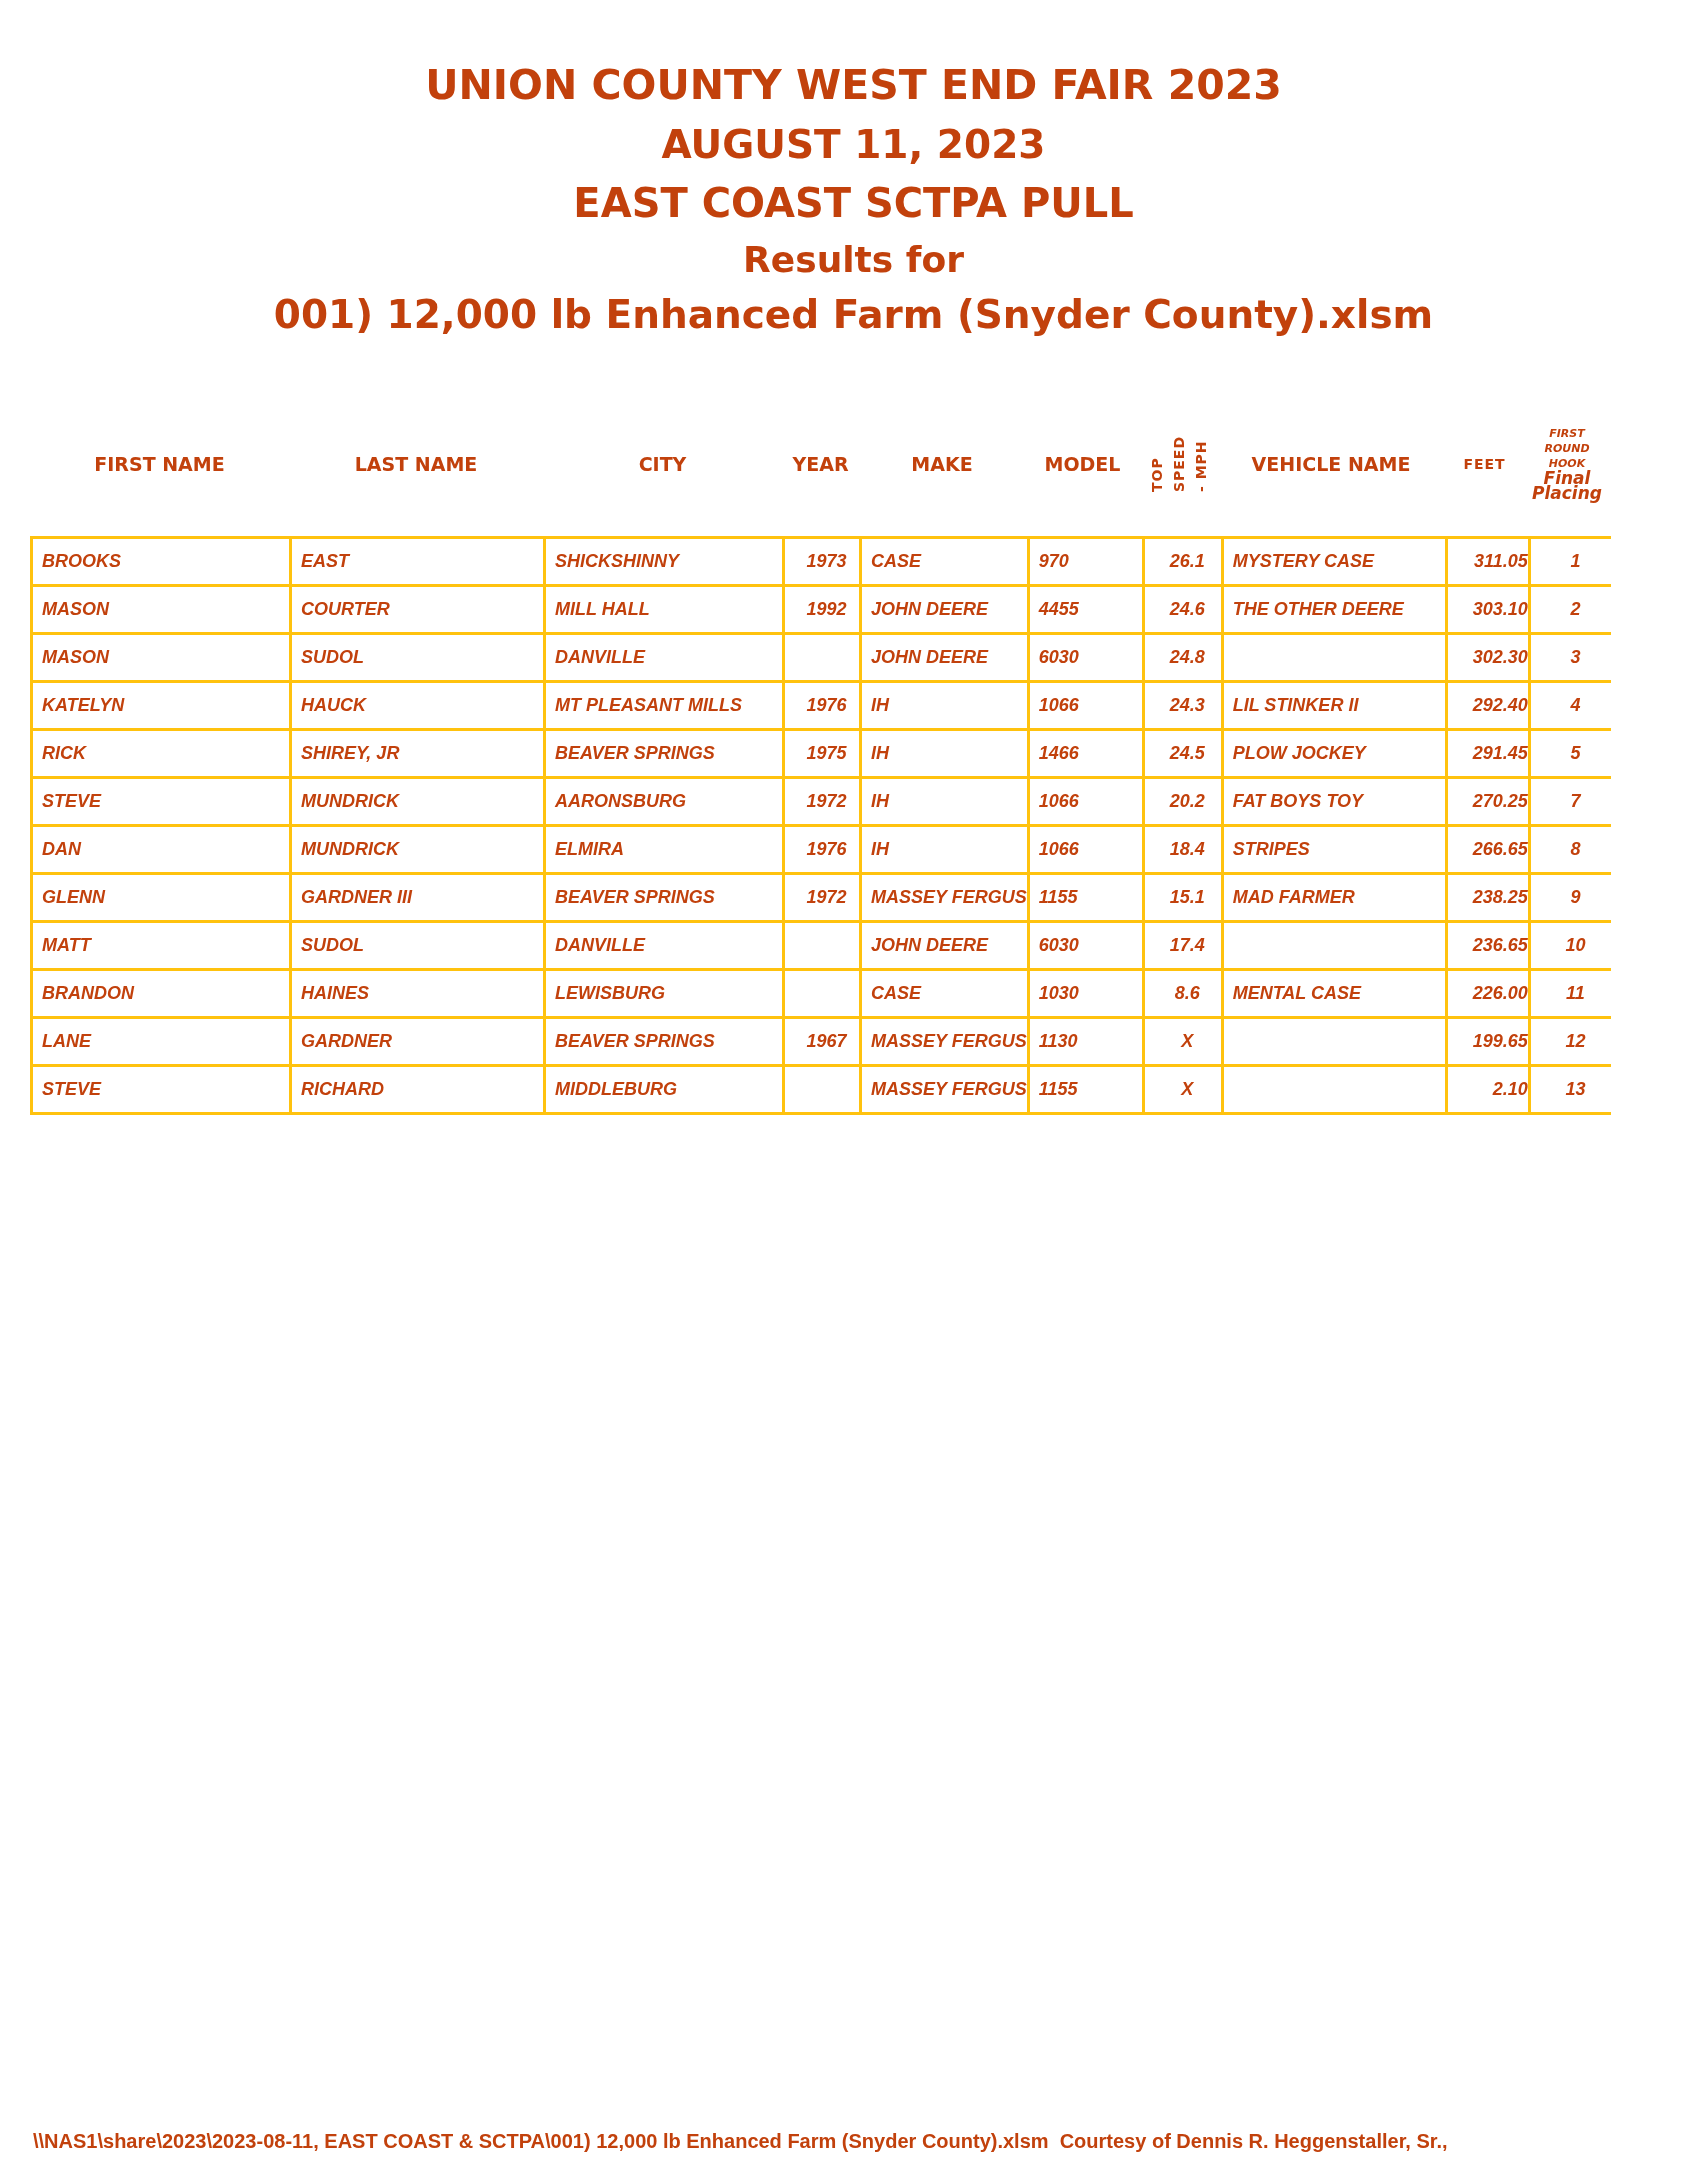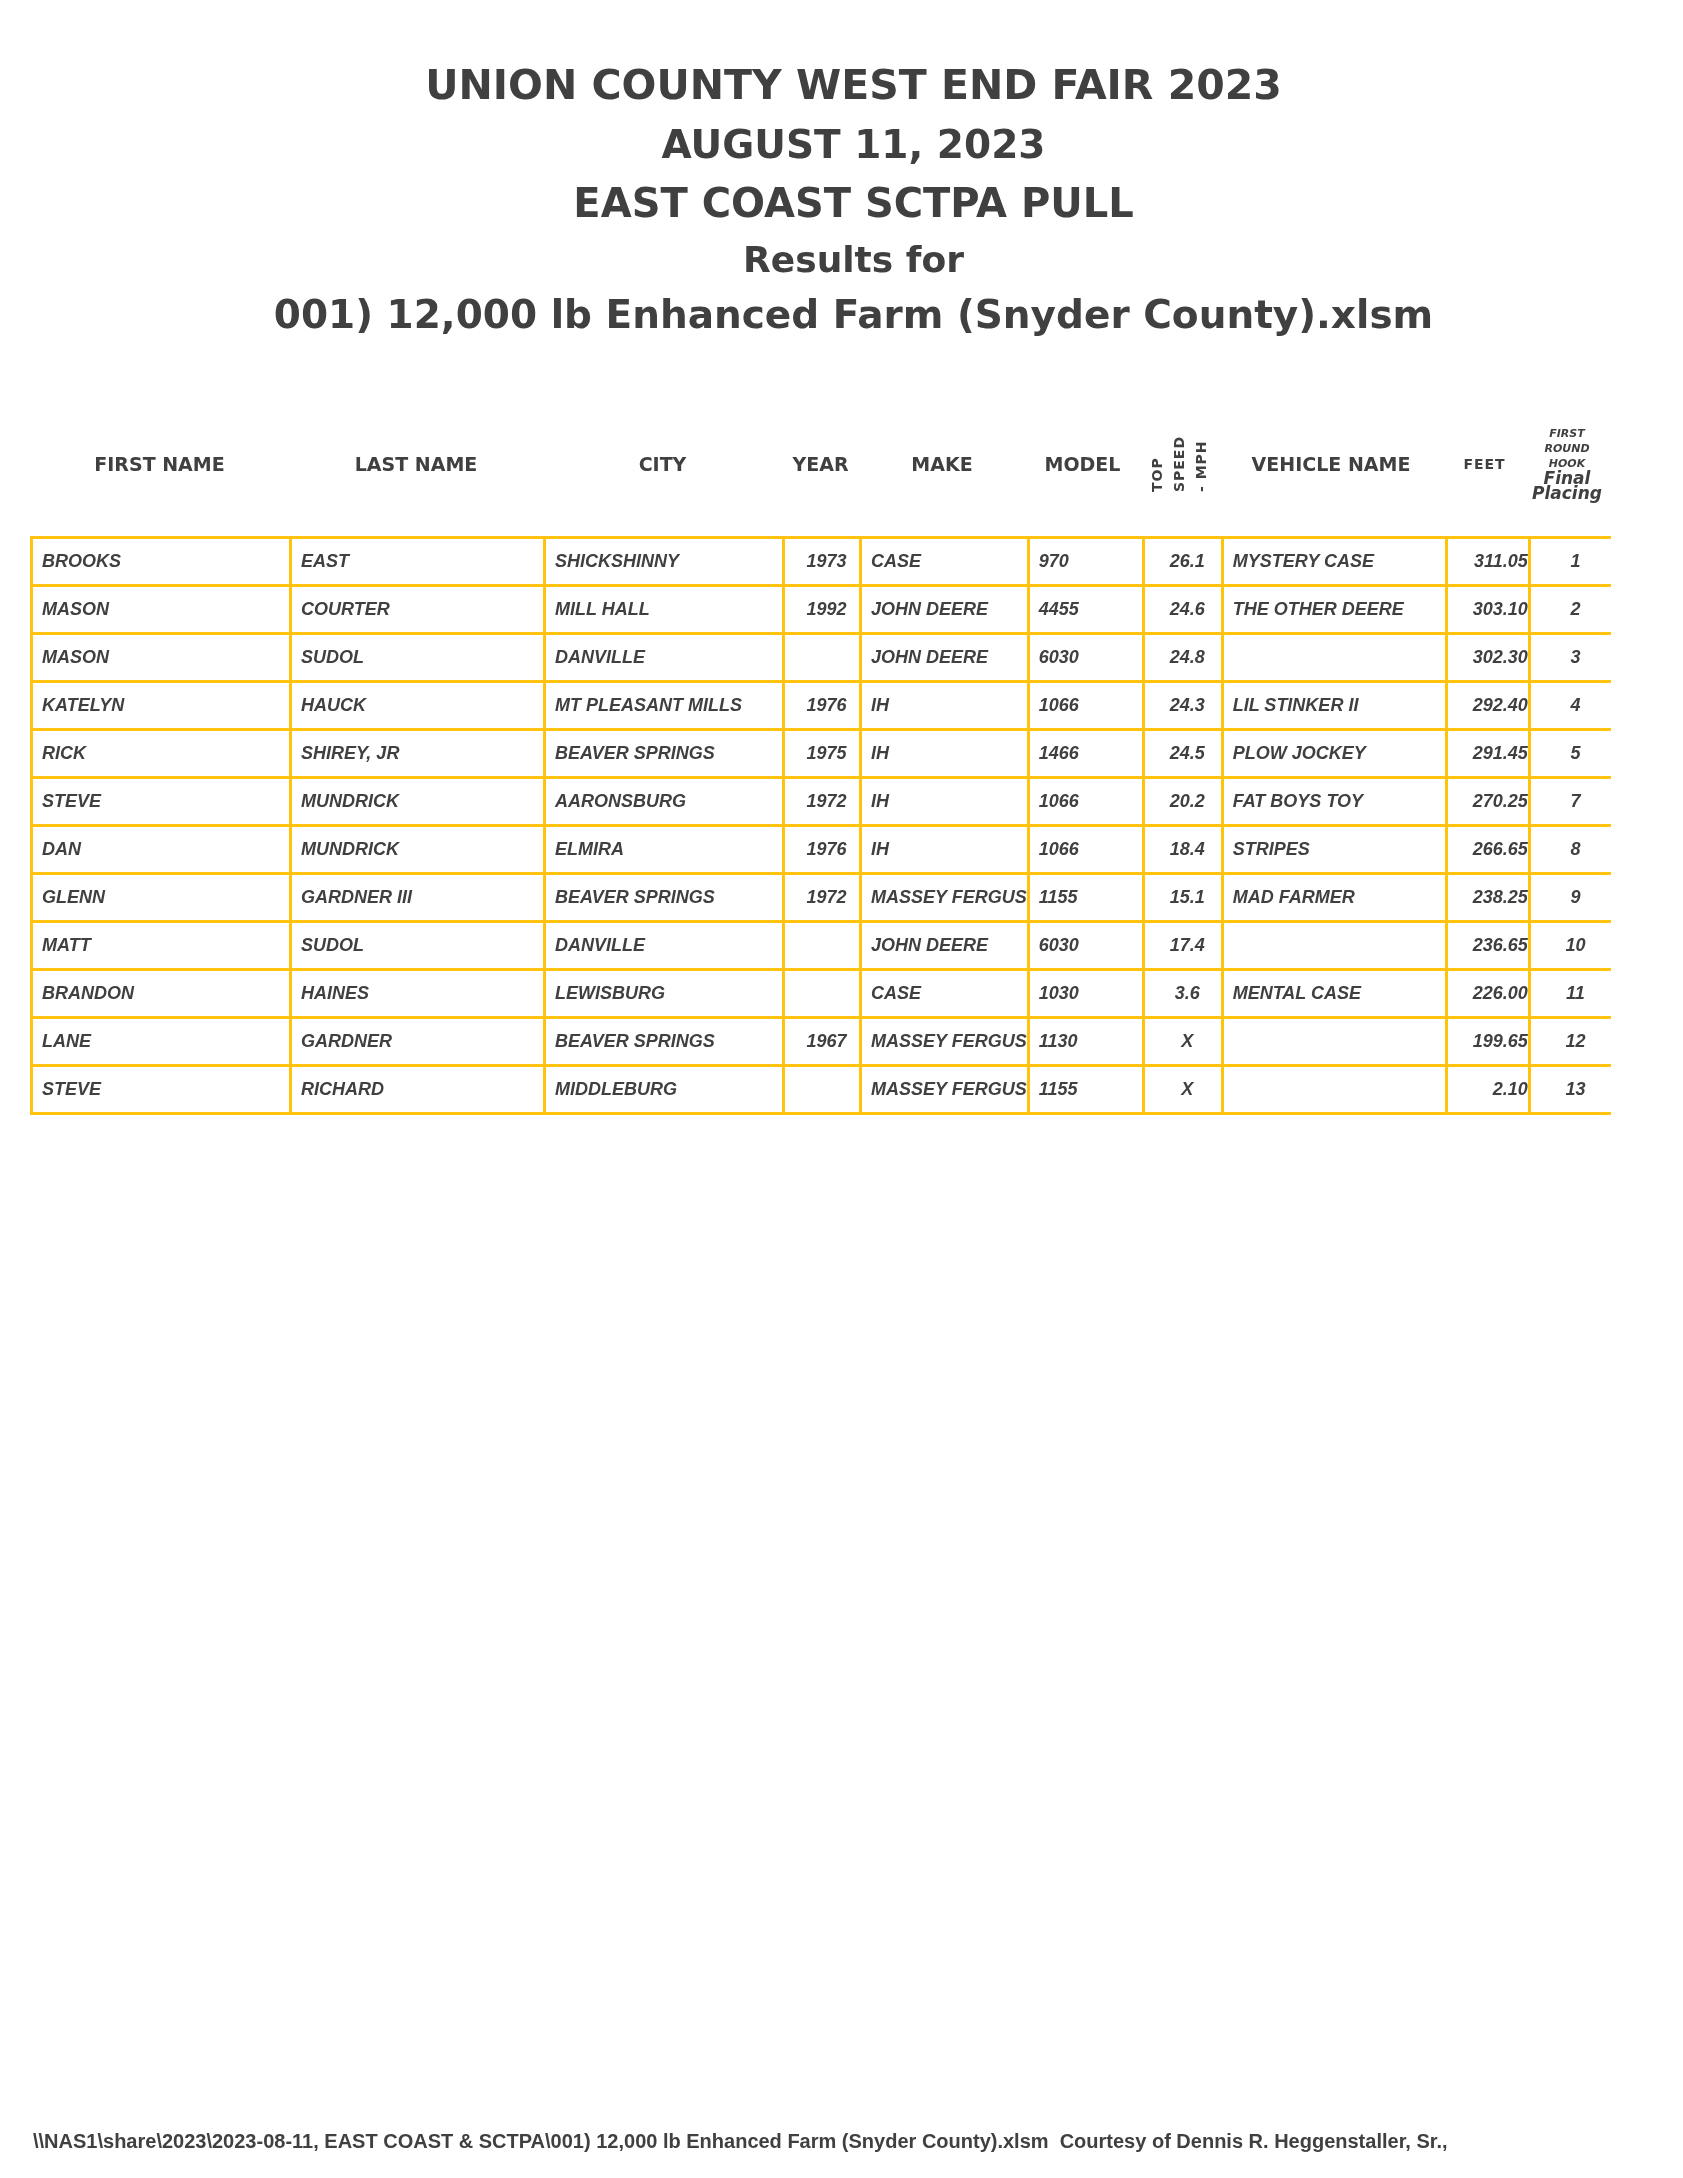--- a/index.html
+++ b/index.html
@@ -1,18 +1,18 @@
 <!DOCTYPE html>
 <html><head>
 <meta charset="utf-8">
 <style>
   html,body { margin:0; padding:0; background:#ffffff; }
   .page {
     position:relative; width:1683px; height:2178px; background:#ffffff;
-    font-family:"Liberation Sans", sans-serif; font-weight:bold; color:#404040;
+    font-family:"Liberation Sans", sans-serif; font-weight:bold; color:#c2410c;
     overflow:hidden;
     border-radius:17px;
   }
 
   
   .titles {
     position:absolute; top:55px; left:12px; width:1683px; text-align:center;
     font-family:"DejaVu Sans", sans-serif; font-weight:bold;
   }
   .t-line1 { font-size:41px; line-height:60px; }
@@ -224,21 +224,21 @@
       <td class="align-right">236.65</td>
       <td class="align-center">10</td>
     </tr>
         <tr>
       <td>BRANDON</td>
       <td>HAINES</td>
       <td>LEWISBURG</td>
       <td class="align-center"></td>
       <td>CASE</td>
       <td>1030</td>
-      <td class="align-center">3.6</td>
+      <td class="align-center">8.6</td>
       <td>MENTAL CASE</td>
       <td class="align-right">226.00</td>
       <td class="align-center">11</td>
     </tr>
         <tr>
       <td>LANE</td>
       <td>GARDNER</td>
       <td>BEAVER SPRINGS</td>
       <td class="align-center">1967</td>
       <td>MASSEY FERGUS</td>

